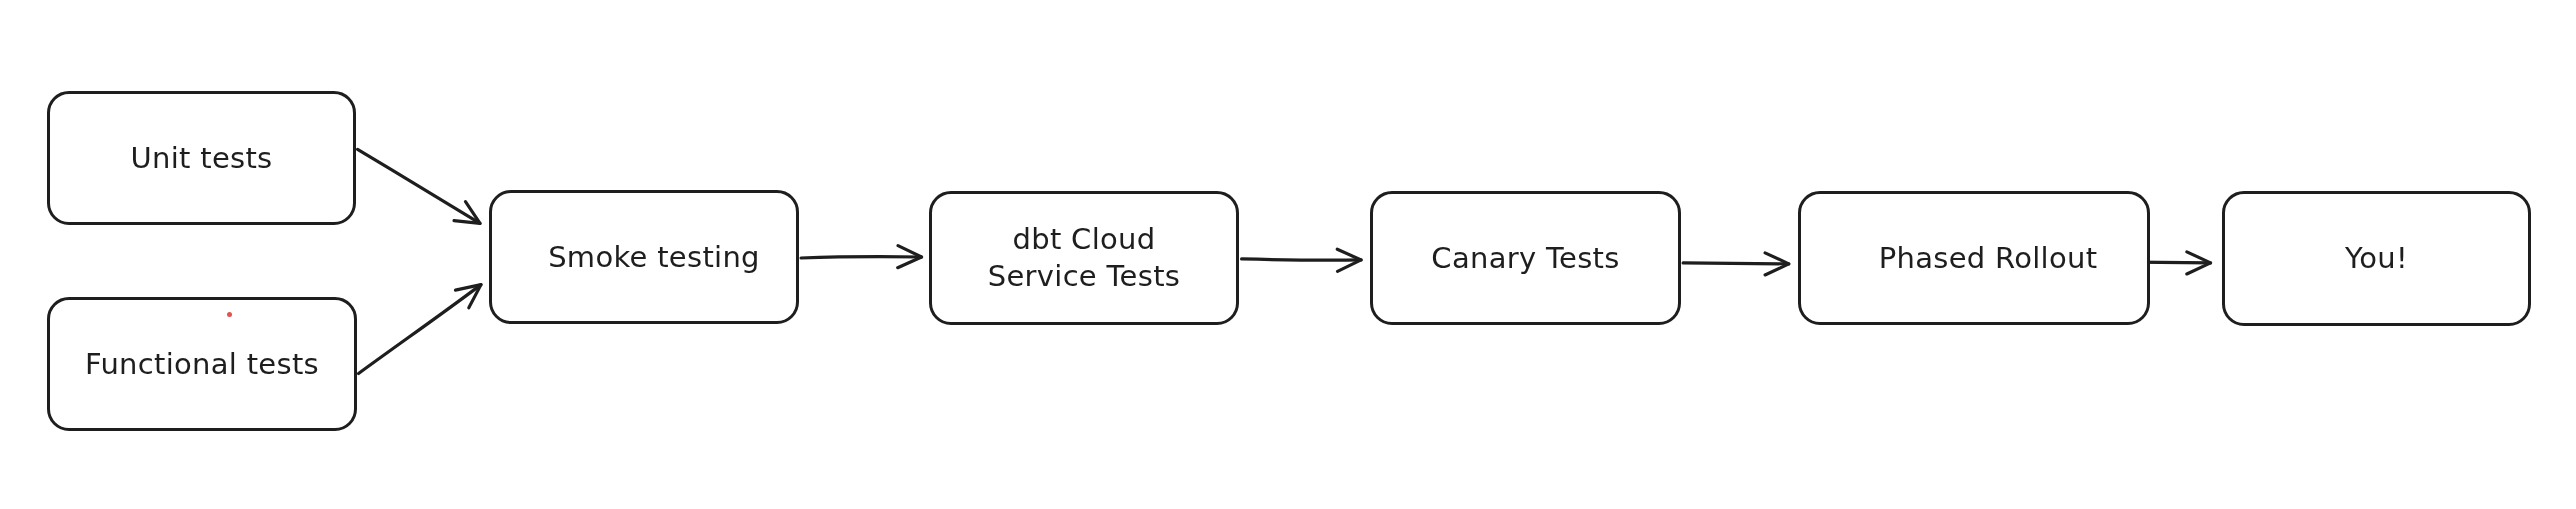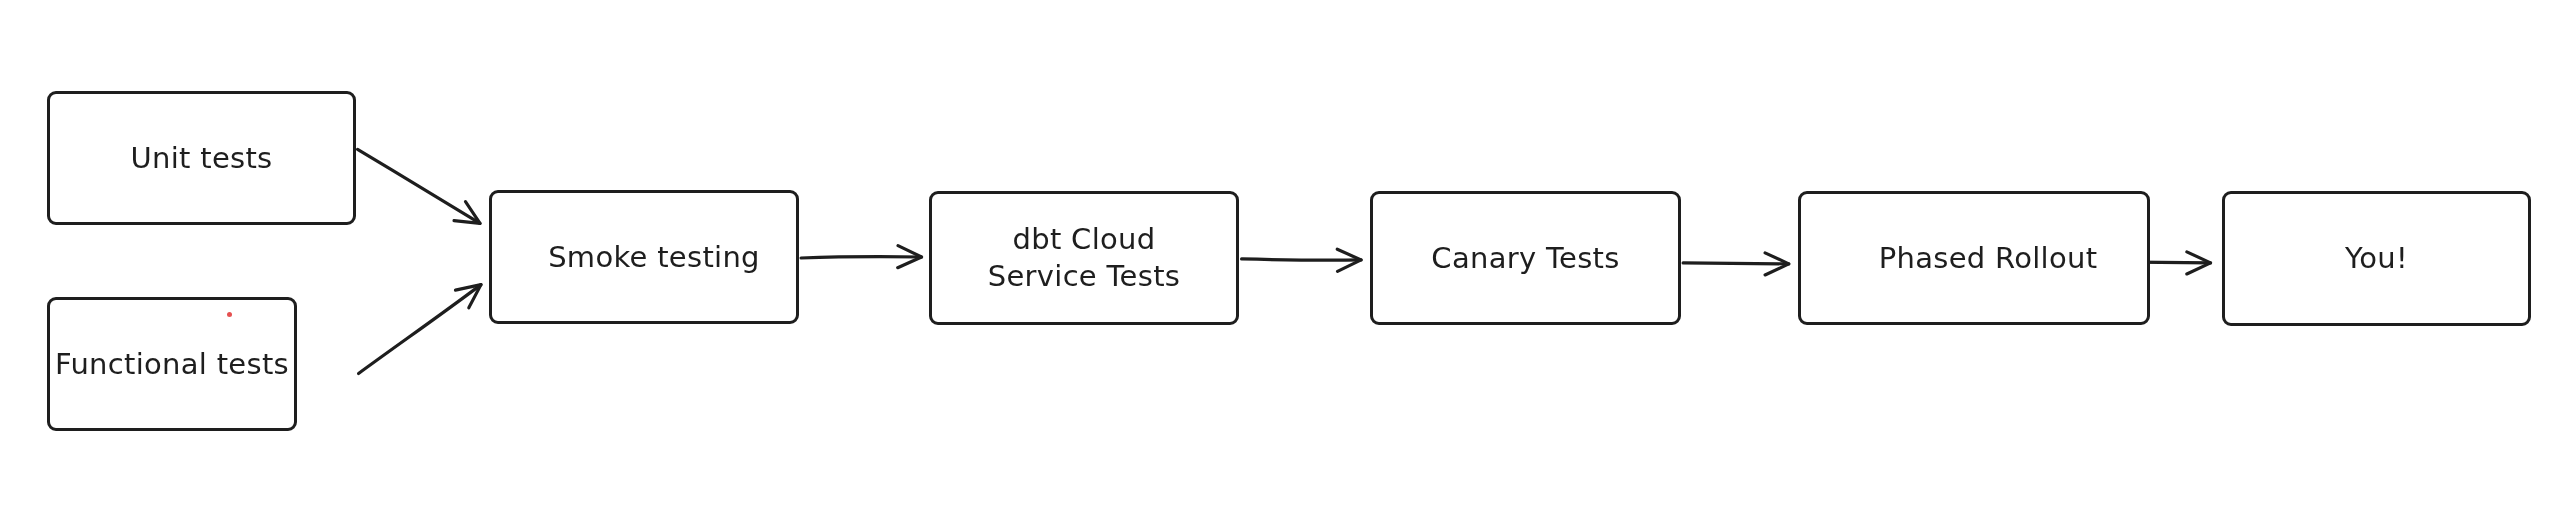--- a/index.html
+++ b/index.html
@@ -26,34 +26,34 @@
     fill: none;
     stroke: #1e1e1e;
     stroke-width: 3.2;
     stroke-linecap: round;
   }
   .node {
     position: absolute;
     box-sizing: border-box;
     background: #ffffff;
     border: 3.2px solid #1e1e1e;
-    border-radius: 9px;
+    border-radius: 22px;
     display: flex;
     flex-direction: column;
     align-items: center;
     justify-content: center;
     text-align: center;
     color: #1e1e1e;
     font-size: 29px;
     line-height: 1.26;
     letter-spacing: 0.3px;
   }
   .node span { display: block; white-space: nowrap; }
   #node-unit       { left:   47px; top:  91px; width: 309px; height: 134px; }
-  #node-functional { left:   47px; top: 297px; width: 250px; height: 134px; }
+  #node-functional { left:   47px; top: 297px; width: 310px; height: 134px; }
   #node-smoke      { left:  489px; top: 190px; width: 310px; height: 134px; padding-left: 20px; }
   #node-dbt        { left:  929px; top: 191px; width: 310px; height: 134px; }
   #node-canary     { left: 1370px; top: 191px; width: 311px; height: 134px; }
   #node-phased     { left: 1798px; top: 191px; width: 352px; height: 134px; padding-left: 28px; }
   #node-you        { left: 2222px; top: 191px; width: 309px; height: 135px; text-align: center; }
   .artifact-dot {
     position: absolute;
     left: 227px;
     top: 312px;
     width: 5px;

